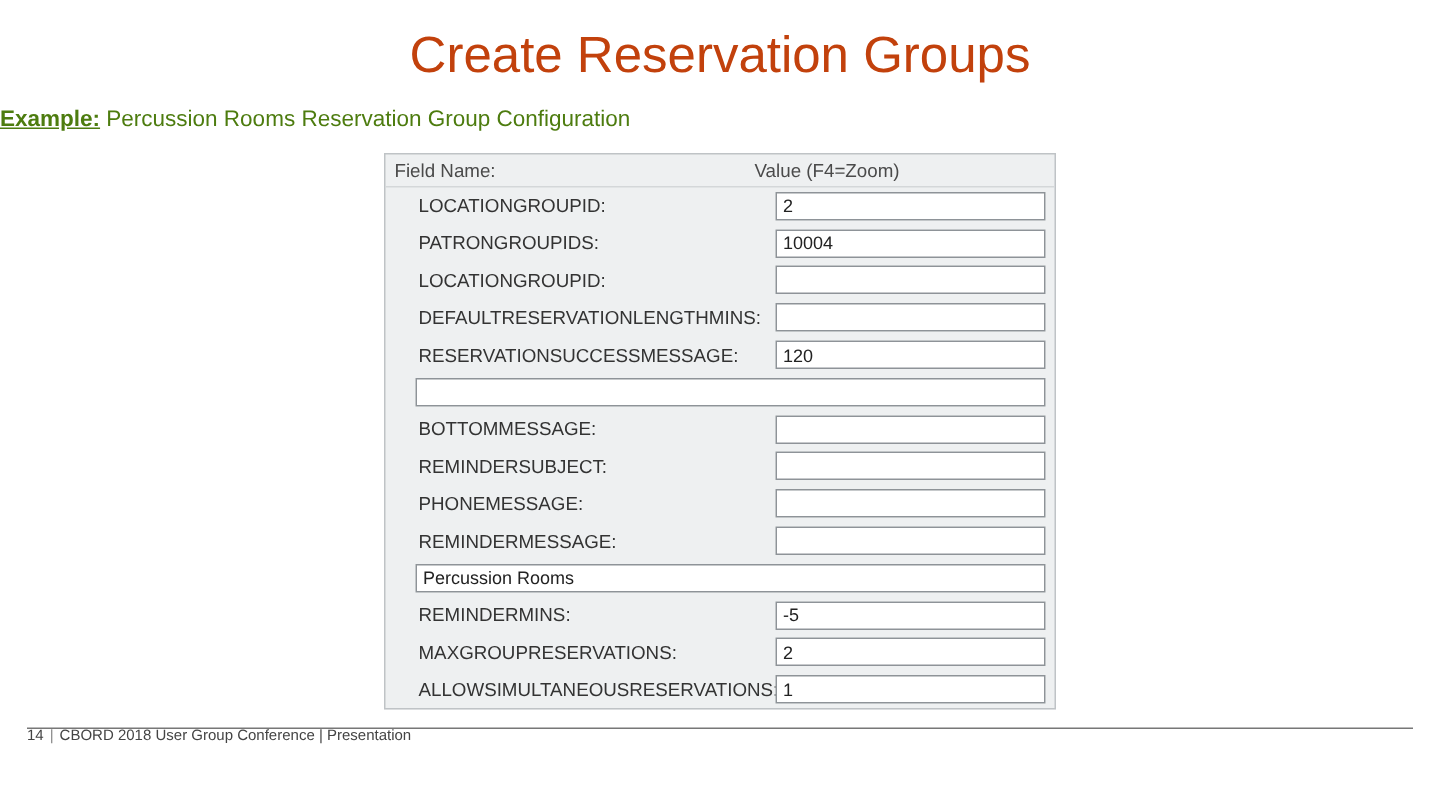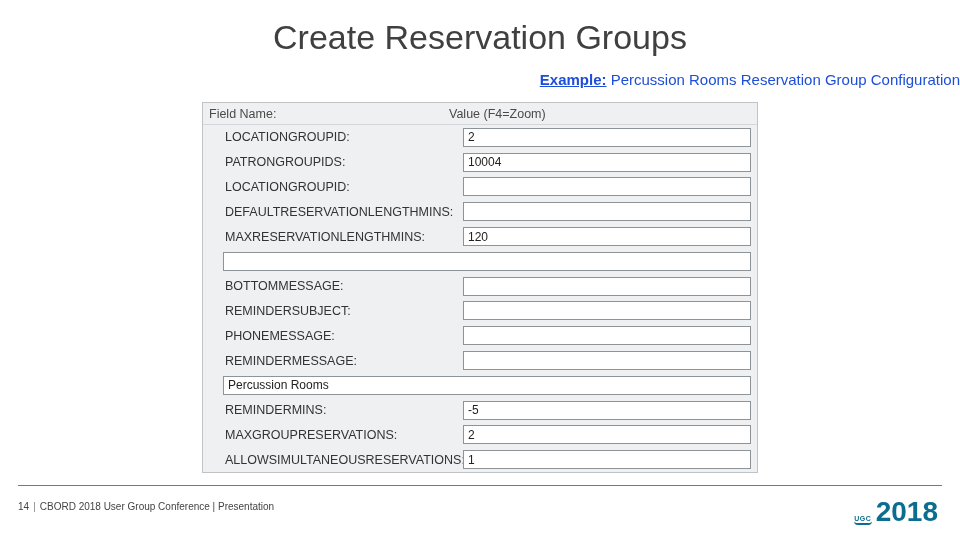--- a/index.html
+++ b/index.html
@@ -4,32 +4,32 @@
 <style>
   * { box-sizing: border-box; margin: 0; padding: 0; }
   html, body { width: 960px; height: 540px; font-family: Arial, Helvetica, sans-serif; background: #fff; color: #000; }
   .slide { position: relative; width: 960px; height: 540px; overflow: hidden; }
   .title {
     font-family: "Segoe UI", Arial, sans-serif;
     font-weight: 400;
     font-size: 34px;
     text-align: center;
     margin-top: 18px;
-    color: #404040;
+    color: #c2410c;
   }
   .subtitle {
-    text-align: right;
+    text-align: left;
     font-size: 15px;
     margin-top: 14px;
-    color: #1d4ed8;
+    color: #4d7c0f;
   }
   .subtitle .ex { text-decoration: underline; font-weight: bold; }
 
   .form-box {
-    width: 556px;
+    width: 448px;
     margin: 14px auto 0 auto;
     border: 1px solid #bfc3c6;
     background: #eef0f1;
     font-size: 12.5px;
   }
   .form-header {
     display: flex;
     height: 22px;
     align-items: center;
     border-bottom: 1px solid #d4d7d9;
@@ -66,21 +66,21 @@
   }
 
   .footer-rule {
     position: absolute;
     left: 18px; right: 18px; bottom: 54px;
     height: 0;
     border-top: 1px solid #777;
   }
   .footer-text {
     position: absolute;
-    left: 18px; bottom: 28px;
+    left: 18px; bottom: 44px;
     font-size: 10px;
     color: #444;
   }
   .footer-text .sep { padding: 0 4px; color: #888; }
 
   .logo {
     position: absolute;
     right: 22px; bottom: 14px;
     display: flex;
     align-items: baseline;
@@ -142,21 +142,21 @@
         </div>
         <div class="form-row">
           <div class="fname">LOCATIONGROUPID:</div>
           <div class="fval"><input type="text" style=""></div>
         </div>
         <div class="form-row">
           <div class="fname">DEFAULTRESERVATIONLENGTHMINS:</div>
           <div class="fval"><input type="text" style=""></div>
         </div>
         <div class="form-row">
-          <div class="fname">MAXRESERVATIONLENGTHMINS:</div>
+          <div class="fname">RESERVATIONSUCCESSMESSAGE:</div>
           <div class="fval"><input type="text" value="120" style=""></div>
         </div>
         <div class="form-row">
           <div class="fval"><input type="text" style=""></div>
         </div>
         <div class="form-row">
           <div class="fname">BOTTOMMESSAGE:</div>
           <div class="fval"><input type="text" style=""></div>
         </div>
         <div class="form-row">
@@ -187,21 +187,14 @@
           <div class="fval"><input type="text" value="1" style=""></div>
         </div>
       </div>
   </div>
 
   <div class="footer-rule"></div>
   <div class="footer-text">
     <span>14</span><span class="sep">|</span><span>CBORD 2018 User Group Conference | Presentation</span>
   </div>
 
-  <div class="logo">
-    <div class="ugc">
-      <div class="ugc-top">UGC</div>
-      <div class="ugc-arc"></div>
-    </div>
-    <div class="year">2018</div>
-  </div>
 
 </div>
 
 </body></html>

